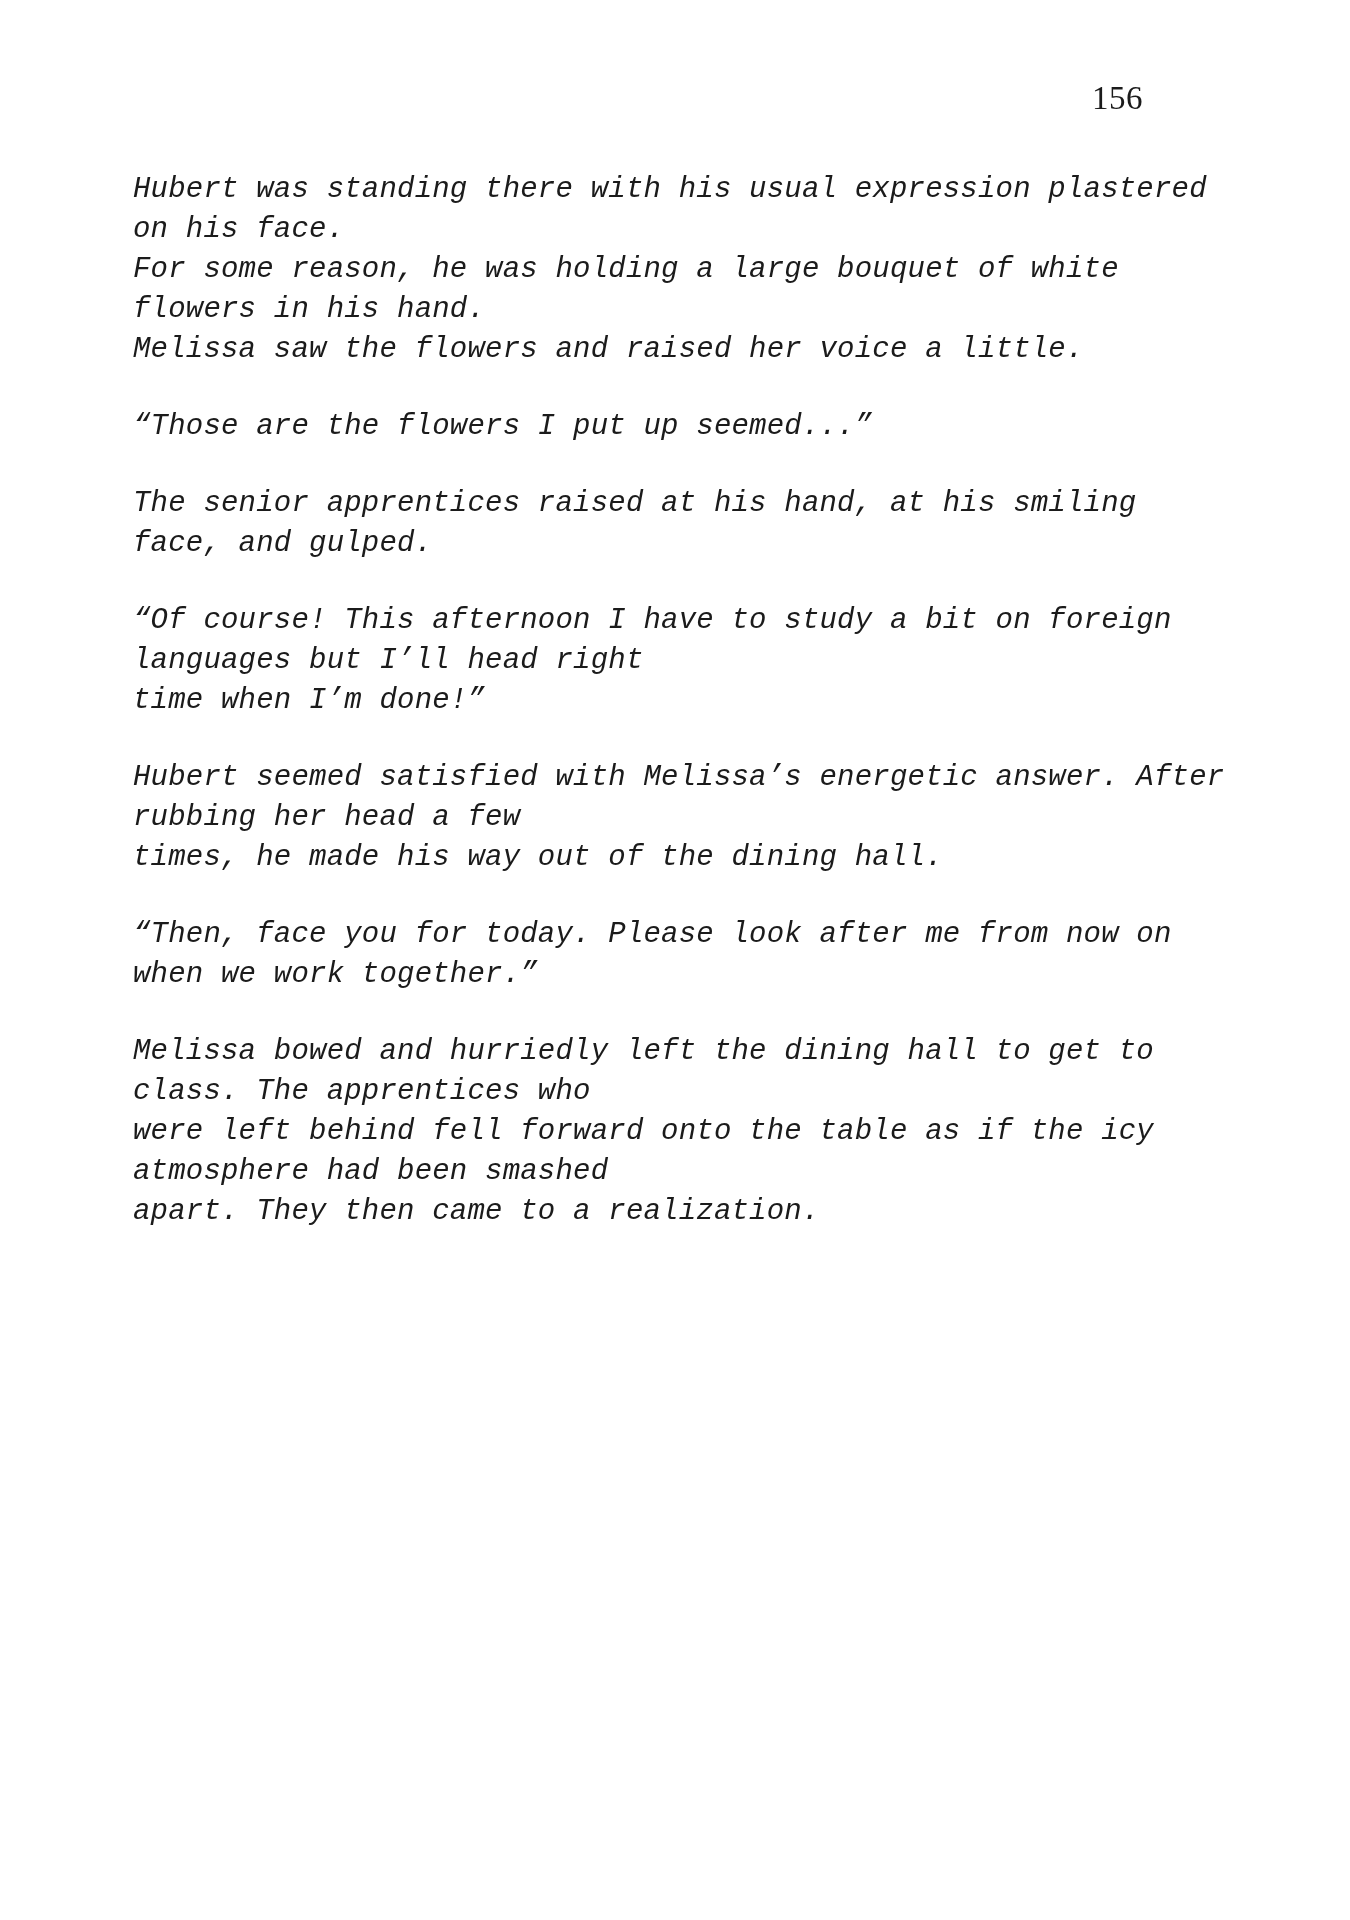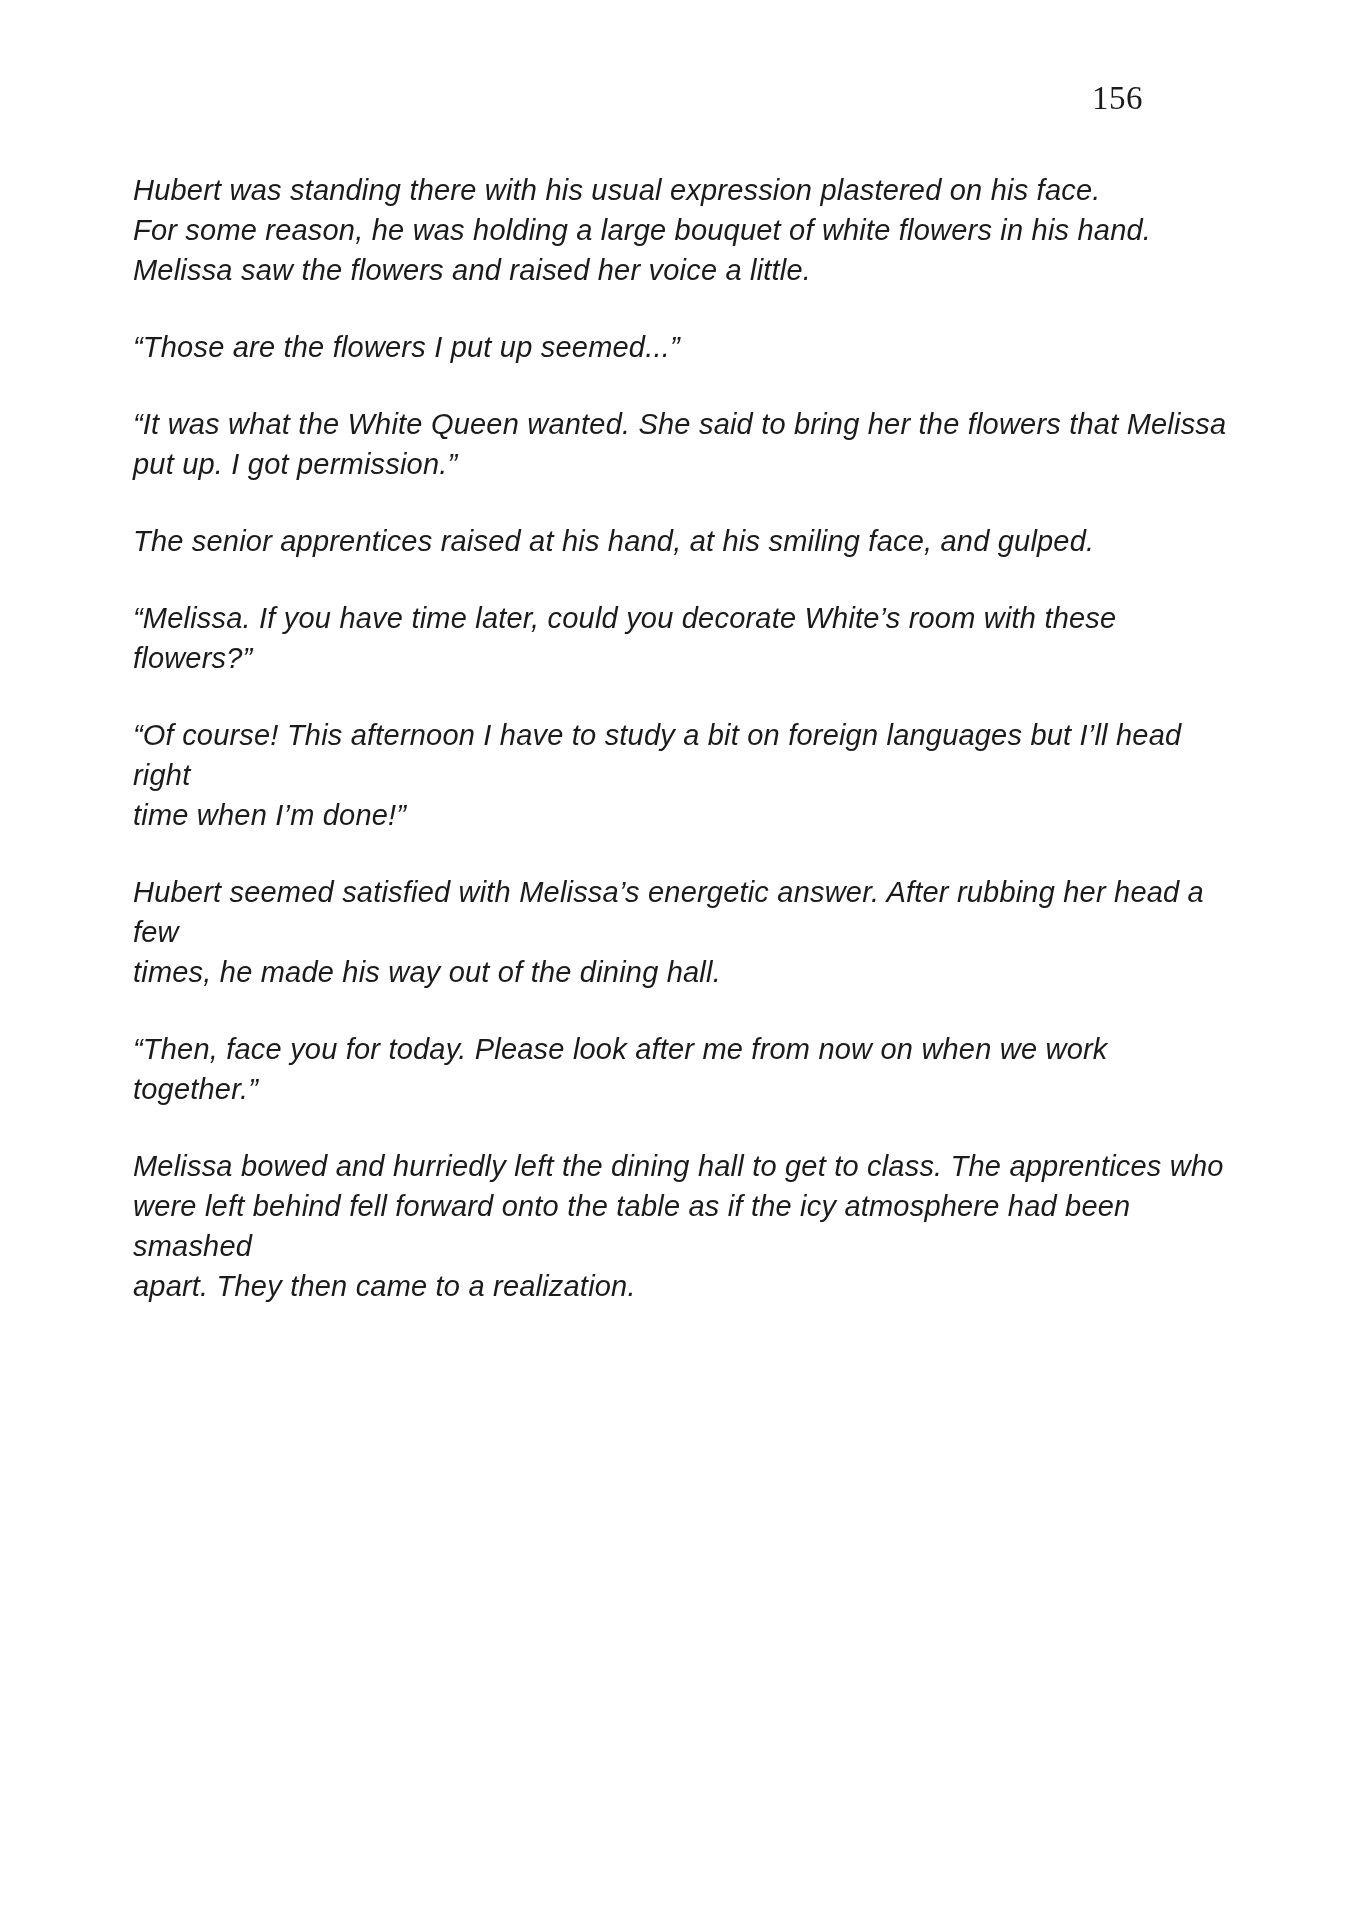--- a/index.html
+++ b/index.html
@@ -24,43 +24,40 @@
     letter-spacing: 0.5px;
   }
   .page-content {
     position: absolute;
     top: 170px;
     left: 133px;
     width: 1095px;
     color: #1b1b1b;
   }
   .para {
-    font-family: Liberation Sans, sans-serif;
+    font-family: Liberation Mono, monospace;
     font-style: italic;
     font-size: 29px;
     line-height: 40px;
     margin: 0 0 37px 0;
     white-space: pre-line;
     letter-spacing: 0.2px;
   }
 </style>
 </head>
 <body>
 
 <div class="page-number">156</div>
 
 <main class="page-content">
   <p class="para">Hubert was standing there with his usual expression plastered on his face.
 For some reason, he was holding a large bouquet of white flowers in his hand.
 Melissa saw the flowers and raised her voice a little.</p>
   <p class="para">“Those are the flowers I put up seemed...”</p>
-  <p class="para">“It was what the White Queen wanted. She said to bring her the flowers that Melissa
-put up. I got permission.”</p>
   <p class="para">The senior apprentices raised at his hand, at his smiling face, and gulped.</p>
-  <p class="para">“Melissa. If you have time later, could you decorate White’s room with these flowers?”</p>
   <p class="para">“Of course! This afternoon I have to study a bit on foreign languages but I’ll head right
 time when I’m done!”</p>
   <p class="para">Hubert seemed satisfied with Melissa’s energetic answer. After rubbing her head a few
 times, he made his way out of the dining hall.</p>
   <p class="para">“Then, face you for today. Please look after me from now on when we work together.”</p>
   <p class="para">Melissa bowed and hurriedly left the dining hall to get to class. The apprentices who
 were left behind fell forward onto the table as if the icy atmosphere had been smashed
 apart. They then came to a realization.</p>
 </main>
 

